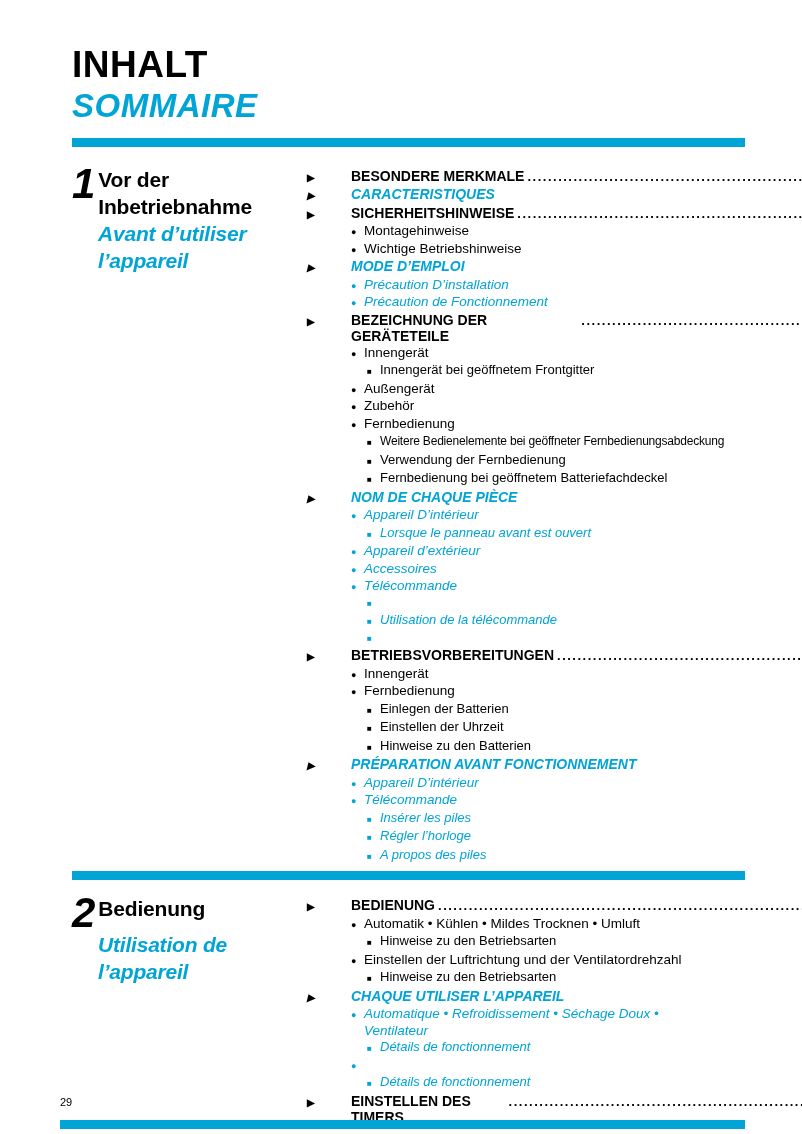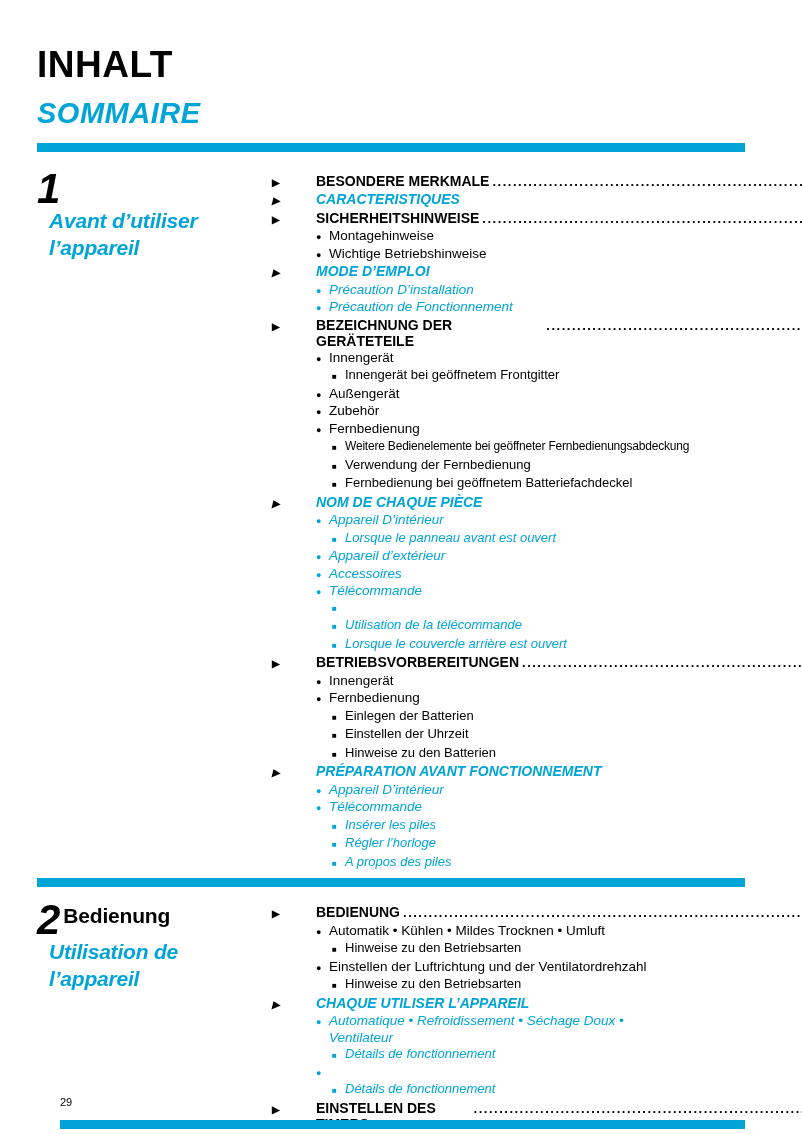--- a/index.html
+++ b/index.html
@@ -1,34 +1,34 @@
 <!DOCTYPE html>
 <html style="--accent: #00a4d6;"><head>
 <meta charset="utf-8">
 <style>
   :root { --accent:#00a4d6; }
   * { box-sizing:border-box; }
   html,body { margin:0; padding:0; background:#ffffff; }
   .page {
     position:relative; width:802px; height:1134px; background:#fff;
     font-family:"Liberation Sans", sans-serif; color:#000;
-    padding:46px 57px 0 37px; overflow:hidden;
+    padding:46px 57px 0 72px; overflow:hidden;
   }
   .title-de { font-size:37px; font-weight:700; letter-spacing:0.5px; line-height:1.05; color:#000; }
-  .title-fr { font-size:29px; font-weight:700; font-style:italic; color:var(--accent); margin-top:12px; letter-spacing:0.5px; }
+  .title-fr { font-size:33px; font-weight:700; font-style:italic; color:var(--accent); margin-top:2px; letter-spacing:0.5px; }
   .rule { height:9px; background:var(--accent); }
   .rule-top { margin-top:13px; }
   .rule-mid { margin-top:6px; }
   .section { display:flex; margin-top:19px; }
   .section.sec2 { margin-top:15px; }
   .sec-left { width:235px; flex:0 0 235px; }
   .sec-head { display:flex; align-items:flex-start; }
   .sec-num { font-size:42px; line-height:36px; font-weight:700; font-style:italic; margin-right:3px; }
   .sec-title-de { font-size:21px; font-weight:700; line-height:27px; letter-spacing:-0.2px; }
-  .sec-title-fr { font-size:21px; font-weight:700; font-style:italic; color:var(--accent); line-height:27px; margin-left:12px; letter-spacing:-0.2px; }
+  .sec-title-fr { font-size:21px; font-weight:700; font-style:italic; color:var(--accent); line-height:27px; margin-left:26px; letter-spacing:-0.2px; }
   .sec-right { flex:1 1 auto; padding-top:2px; }
   .entry { display:flex; align-items:baseline; line-height:16.5px; }
   .entry .label { max-width:352px; }
   .lvl1 { font-size:14px; font-weight:700; }
   .lvl2 { font-size:13.5px; padding-left:44px; }
   .lvl3 { font-size:13px; padding-left:60px; }
   .marker { flex:0 0 auto; color:#000; }
   .m1 { width:44px; font-size:10px; }
   .m2 { width:13px; font-size:9px; }
   .m3 { width:13px; font-size:8px; }
@@ -52,20 +52,21 @@
     <div class="title-de">INHALT</div>
     <div class="title-fr">SOMMAIRE</div>
   </header>
 
   <div class="rule rule-top"></div>
 
   <section class="section sec1">
     <div class="sec-left">
       <div class="sec-head">
         <span class="sec-num">1</span>
+        <span class="sec-title-de">Vor der Inbetriebnahme</span>
       </div>
       <div class="sec-title-fr">Avant d’utiliser l’appareil</div>
     </div>
     <div class="sec-right">
         <div class="entry lvl1 de">
           <span class="marker m1">▶</span>
           <span class="label">BESONDERE MERKMALE</span>
           <span class="leader"></span>
         </div>
         <div class="entry lvl1 fr">
@@ -160,21 +161,20 @@
         </div>
         <div class="entry lvl3 fr">
           <span class="marker m3">■</span>
         </div>
         <div class="entry lvl3 fr">
           <span class="marker m3">■</span>
           <span class="label">Utilisation de la télécommande</span>
         </div>
         <div class="entry lvl3 fr">
           <span class="marker m3">■</span>
-          <span class="label">Lorsque le couvercle arrière est ouvert</span>
         </div>
         <div class="entry lvl1 de">
           <span class="marker m1">▶</span>
           <span class="label">BETRIEBSVORBEREITUNGEN</span>
           <span class="leader"></span>
         </div>
         <div class="entry lvl2 de">
           <span class="marker m2">●</span>
           <span class="label">Innengerät</span>
         </div>

